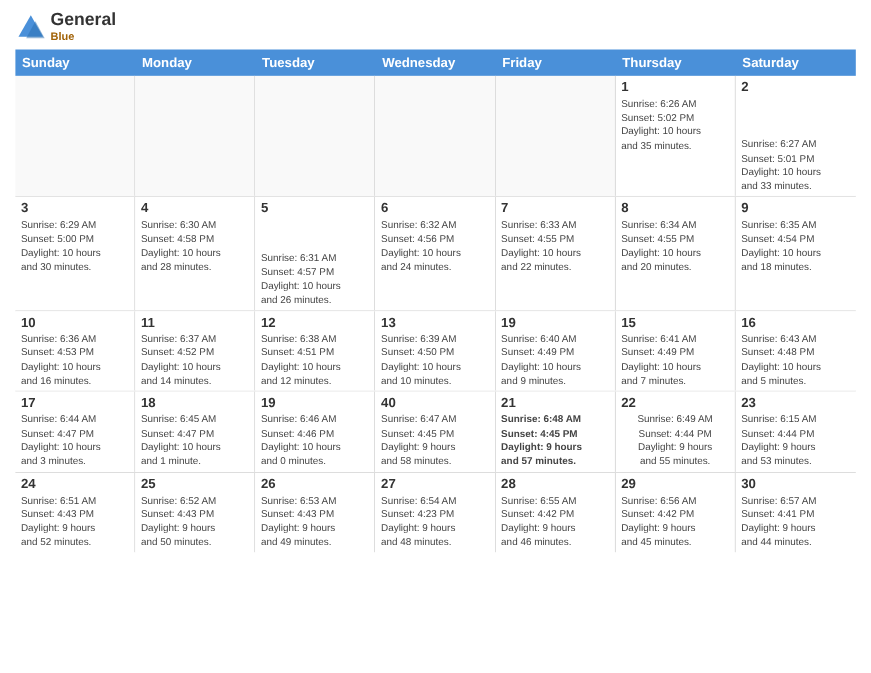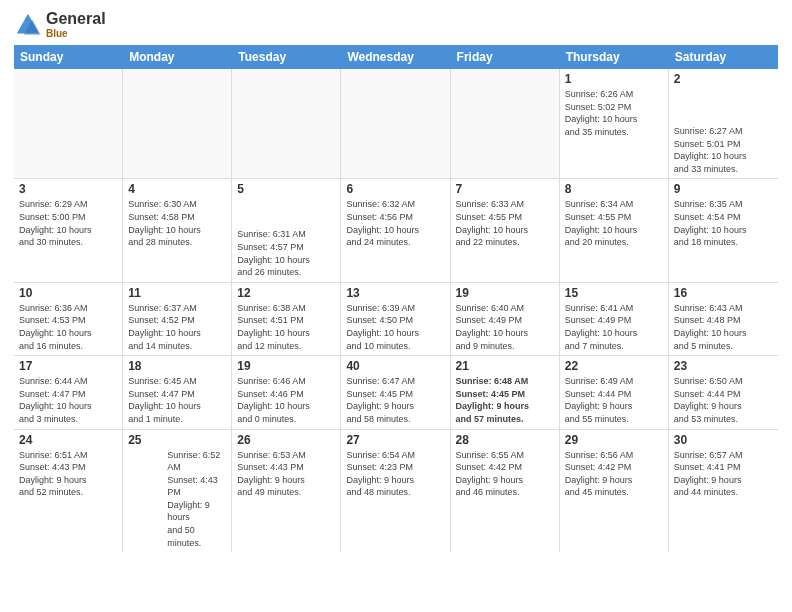--- a/index.html
+++ b/index.html
@@ -288,44 +288,44 @@
           </div>
           <div class="cal-cell">
             <div class="day-num">21</div>
             <div class="day-info" style="white-space: pre-line; font-weight: bold;">Sunrise: 6:48 AM
 Sunset: 4:45 PM
 Daylight: 9 hours
 and 57 minutes.</div>
           </div>
           <div class="cal-cell">
             <div class="day-num">22</div>
-            <div class="day-info" style="white-space: pre-line;">Sunrise: 6:49 AM
+            <div class="day-info" style="white-space: pre-line; text-align: center;">Sunrise: 6:49 AM
 Sunset: 4:44 PM
 Daylight: 9 hours
 and 55 minutes.</div>
           </div>
           <div class="cal-cell">
             <div class="day-num">23</div>
-            <div class="day-info" style="white-space: pre-line;">Sunrise: 6:50 AM
+            <div class="day-info" style="white-space: pre-line;">Sunrise: 6:15 AM
 Sunset: 4:44 PM
 Daylight: 9 hours
 and 53 minutes.</div>
           </div>
         </div>
         <div class="cal-row">
           <div class="cal-cell">
             <div class="day-num">24</div>
             <div class="day-info" style="white-space: pre-line;">Sunrise: 6:51 AM
 Sunset: 4:43 PM
 Daylight: 9 hours
 and 52 minutes.</div>
           </div>
           <div class="cal-cell">
             <div class="day-num">25</div>
-            <div class="day-info" style="white-space: pre-line; margin-left: 39px;">Sunrise: 6:52 AM
+            <div class="day-info" style="white-space: pre-line;">Sunrise: 6:52 AM
 Sunset: 4:43 PM
 Daylight: 9 hours
 and 50 minutes.</div>
           </div>
           <div class="cal-cell">
             <div class="day-num">26</div>
             <div class="day-info" style="white-space: pre-line;">Sunrise: 6:53 AM
 Sunset: 4:43 PM
 Daylight: 9 hours
 and 49 minutes.</div>

